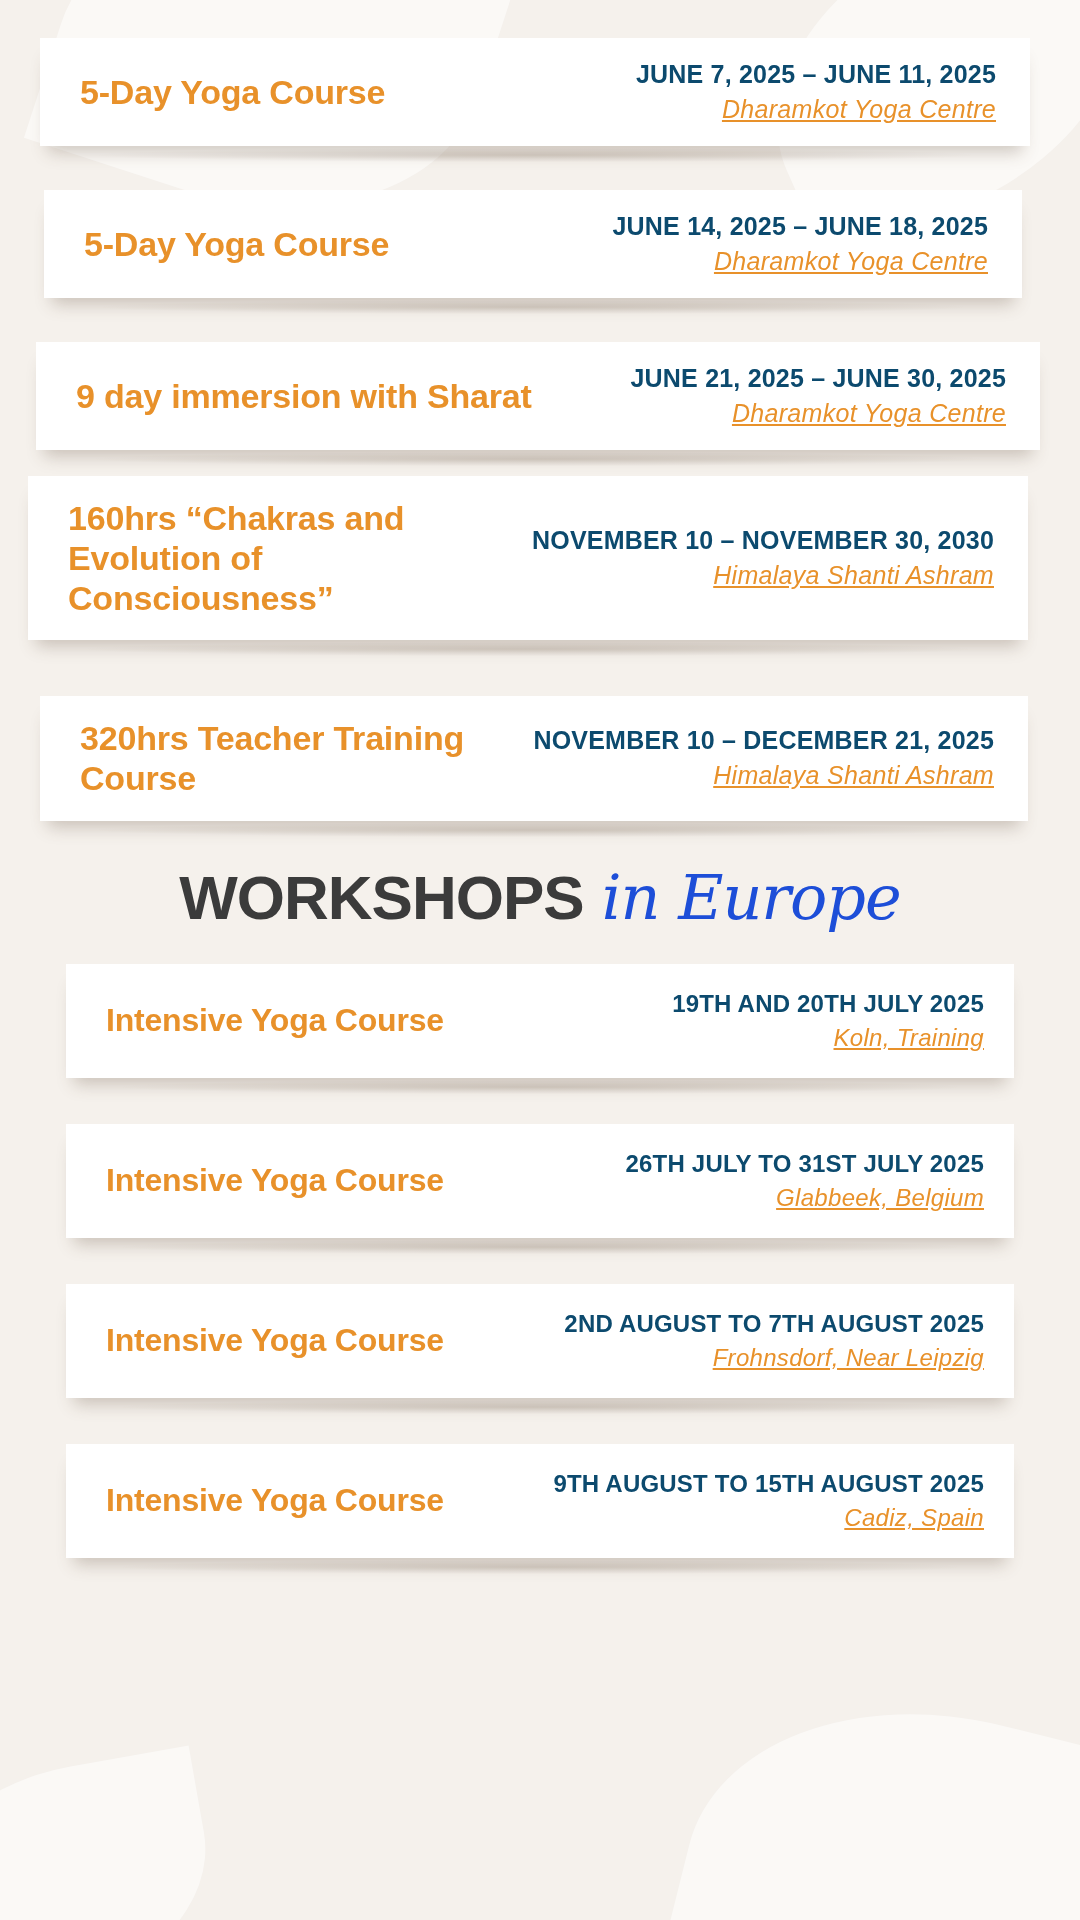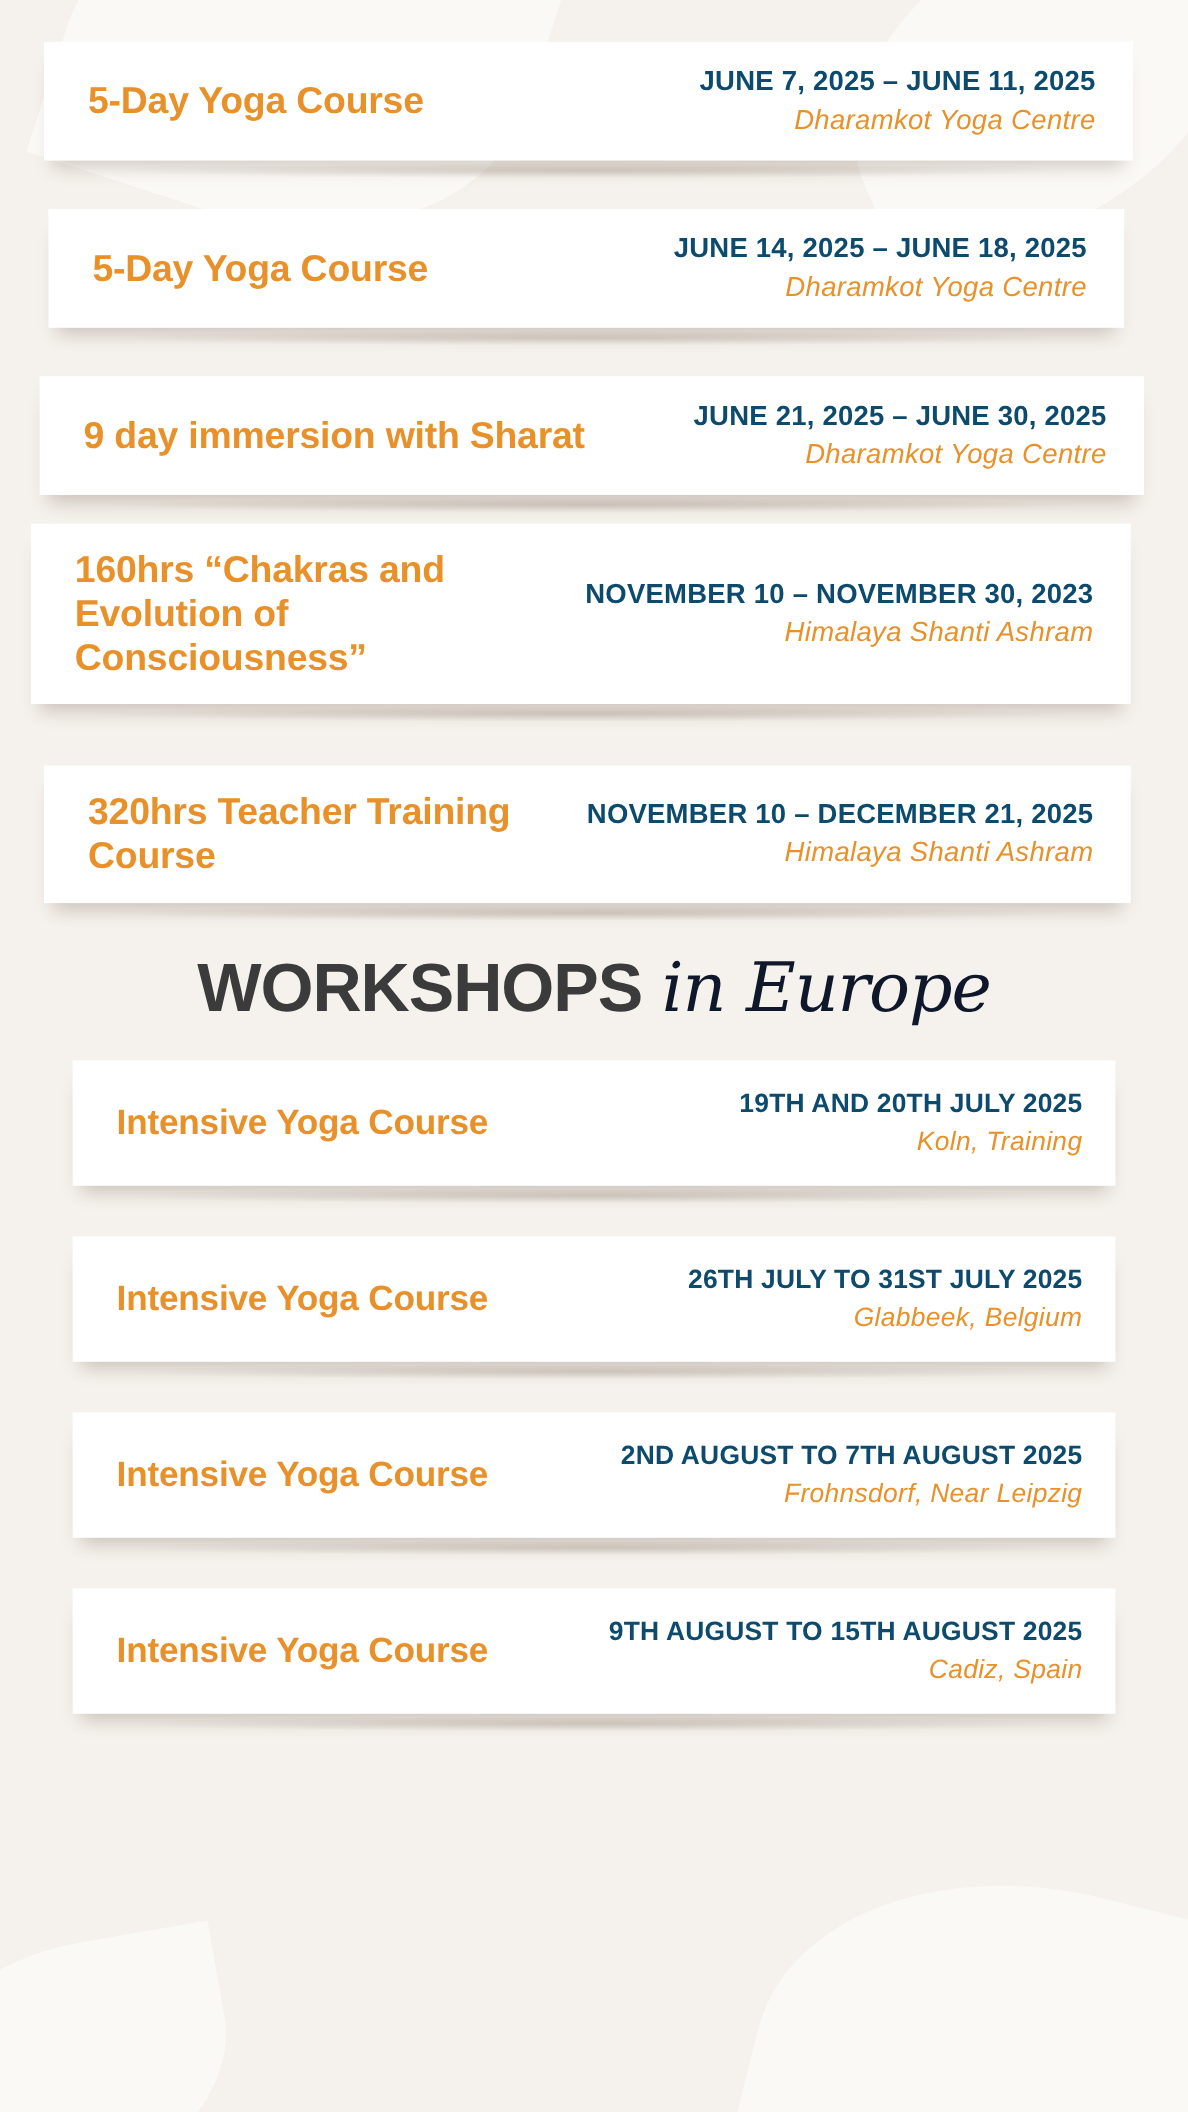--- a/index.html
+++ b/index.html
@@ -85,20 +85,21 @@
     letter-spacing: 0.2px;
     white-space: nowrap;
   }
   .card-place {
     color: #e8912a;
     font-style: italic;
     font-size: 25px;
     letter-spacing: 0.3px;
     margin-top: 6px;
     white-space: nowrap;
+    text-decoration: underline;
   }
 
   
   #india-list { padding-top: 38px; }
   #india-list .card { margin: 0 58px 44px 40px; }
   #india-list .card:nth-child(1) { margin: 0 50px 44px 40px; }
   #india-list .card:nth-child(2) { margin: 0 58px 44px 44px; }
   #india-list .card:nth-child(3) { margin: 0 40px 26px 36px; }
   #india-list .card:nth-child(4) { margin: 0 52px 56px 28px; }
   #india-list .card:nth-child(5) { margin: 0 52px 40px 40px; }
@@ -113,21 +114,21 @@
     font-family: "Liberation Sans", sans-serif;
     font-weight: bold;
     font-size: 62px;
     color: #3b3b3b;
     letter-spacing: -1px;
   }
   .heading-accent {
     font-family: "DejaVu Serif", serif;
     font-style: italic;
     font-size: 62px;
-    color: #0f172a;
+    color: #1d4ed8;
     margin-left: 18px;
     letter-spacing: -1px;
   }
 
   
   #europe-list .card {
     margin: 0 66px 46px 66px;
     padding: 26px 30px 26px 22px;
     gap: 12px;
   }
@@ -171,21 +172,21 @@
         <div class="card-title">9 day immersion with Sharat</div>
         <div class="card-right">
           <div class="card-dates">JUNE 21, 2025 – JUNE 30, 2025</div>
           <div class="card-place">Dharamkot Yoga Centre</div>
         </div>
       </div>
 
       <div class="card">
         <div class="card-title">160hrs “Chakras and Evolution of Consciousness”</div>
         <div class="card-right">
-          <div class="card-dates">NOVEMBER 10 – NOVEMBER 30, 2023</div>
+          <div class="card-dates">NOVEMBER 10 – NOVEMBER 30, 2030</div>
           <div class="card-place">Himalaya Shanti Ashram</div>
         </div>
       </div>
 
       <div class="card">
         <div class="card-title">320hrs Teacher Training Course</div>
         <div class="card-right">
           <div class="card-dates">NOVEMBER 10 – DECEMBER 21, 2025</div>
           <div class="card-place">Himalaya Shanti Ashram</div>
         </div>

